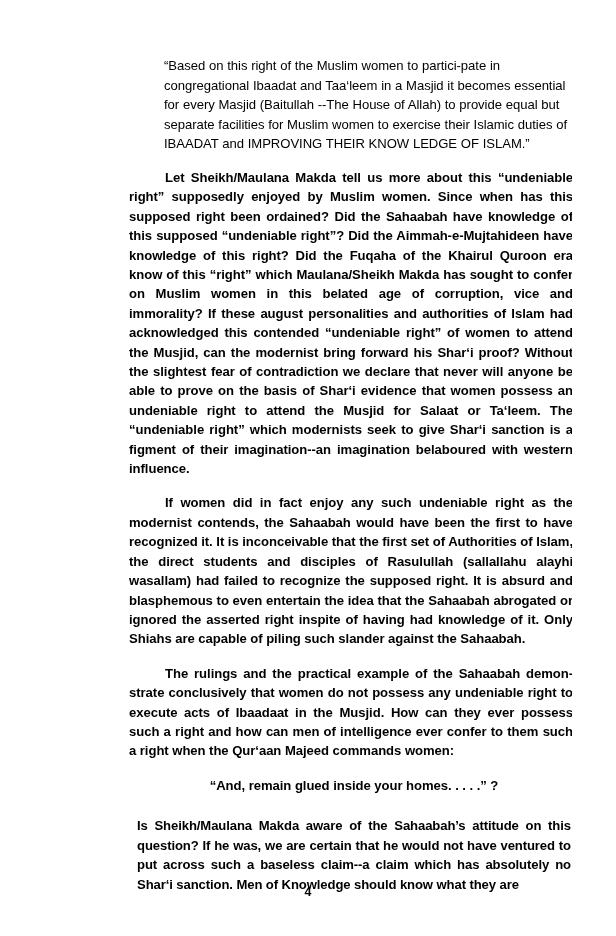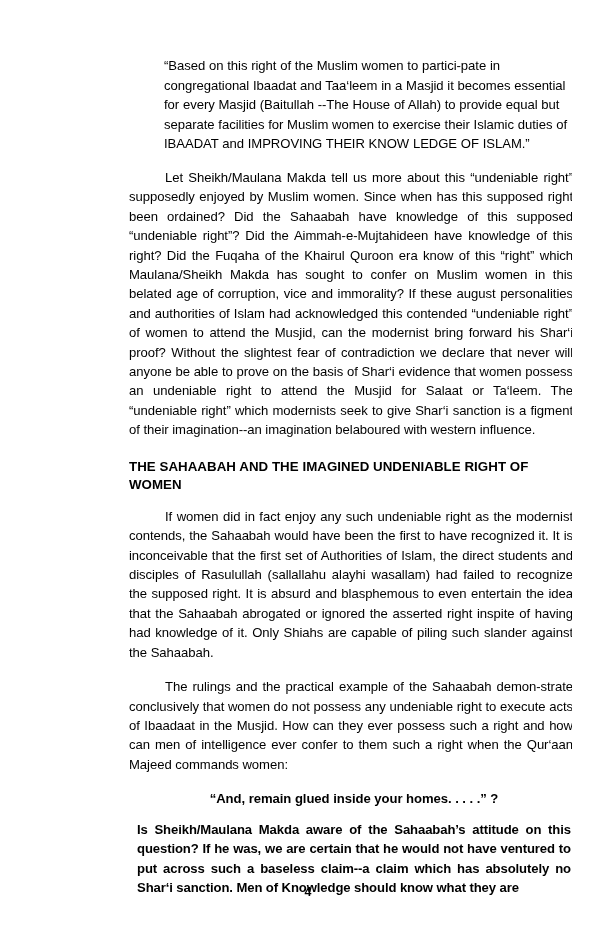--- a/index.html
+++ b/index.html
@@ -44,39 +44,40 @@
 
   
   .body-par {
     margin: 0 6px 15px 0;
     font-size: 13.1px;
     line-height: 19.4px;
     text-align: justify;
     text-justify: inter-word;
     text-indent: 36px;
     letter-spacing: -0.05px;
+    font-weight: bold;
   }
 
   .body-par:last-child {
     margin-bottom: 0;
   }
 
   
   .section-heading {
     margin: 18px 0 12px 0;
     font-size: 13.3px;
     line-height: 18.6px;
     font-weight: bold;
     text-align: left;
     letter-spacing: 0.05px;
   }
 
   
   .quote-line {
-    margin: 14px 0 11px 0;
+    margin: 14px 0 21px 0;
     font-size: 13.1px;
     line-height: 19.4px;
     font-weight: bold;
     text-align: center;
     letter-spacing: -0.05px;
   }
 
   
   .bold-par {
     margin: 8px;
@@ -105,21 +106,20 @@
 <body>
 
 <div class="page">
 
   <div class="content">
 
     <p class="blockquote">“Based on this right of the Muslim women to partici-pate in congregational Ibaadat and Taa‘leem in a Masjid it becomes essential for every Masjid (Baitullah --The House of Allah) to provide equal but separate facilities for Muslim women to exercise their Islamic duties of IBAADAT and IMPROVING THEIR KNOW LEDGE OF ISLAM.”</p>
 
     <p class="body-par">Let Sheikh/Maulana Makda tell us more about this “undeniable right” supposedly enjoyed by Muslim women. Since when has this supposed right been ordained? Did the Sahaabah have knowledge of this supposed “undeniable right”? Did the Aimmah-e-Mujtahideen have knowledge of this right? Did the Fuqaha of the Khairul Quroon era know of this “right” which Maulana/Sheikh Makda has sought to confer on Muslim women in this belated age of corruption, vice and immorality? If these august personalities and authorities of Islam had acknowledged this contended “undeniable right” of women to attend the Musjid, can the modernist bring forward his Shar‘i proof? Without the slightest fear of contradiction we declare that never will anyone be able to prove on the basis of Shar‘i evidence that women possess an undeniable right to attend the Musjid for Salaat or Ta‘leem. The “undeniable right” which modernists seek to give Shar‘i sanction is a figment of their imagination--an imagination belaboured with western influence.</p>
 
-    <h2 class="section-heading">THE SAHAABAH AND THE IMAGINED UNDENIABLE RIGHT OF WOMEN</h2>
 
     <p class="body-par">If women did in fact enjoy any such undeniable right as the modernist contends, the Sahaabah would have been the first to have recognized it. It is inconceivable that the first set of Authorities of Islam, the direct students and disciples of Rasulullah (sallallahu alayhi wasallam) had failed to recognize the supposed right. It is absurd and blasphemous to even entertain the idea that the Sahaabah abrogated or ignored the asserted right inspite of having had knowledge of it. Only Shiahs are capable of piling such slander against the Sahaabah.</p>
 
     <p class="body-par">The rulings and the practical example of the Sahaabah demon-strate conclusively that women do not possess any undeniable right to execute acts of Ibaadaat in the Musjid. How can they ever possess such a right and how can men of intelligence ever confer to them such a right when the Qur‘aan Majeed commands women:</p>
 
     <p class="quote-line">“And, remain glued inside your homes. . . . .” ?</p>
 
     <p class="bold-par">Is Sheikh/Maulana Makda aware of the Sahaabah’s attitude on this question? If he was, we are certain that he would not have ventured to put across such a baseless claim--a claim which has absolutely no Shar‘i sanction. Men of Knowledge should know what they are</p>
 
   </div>

